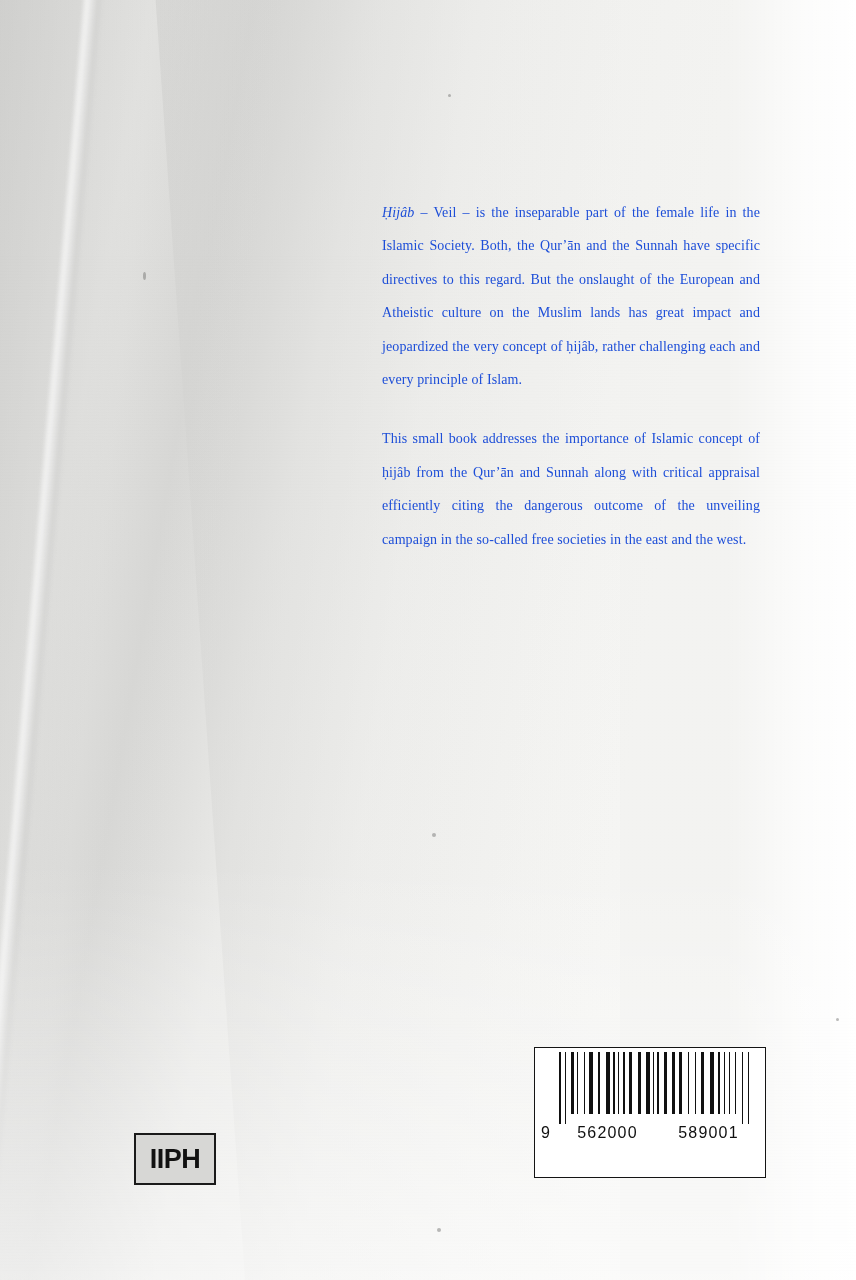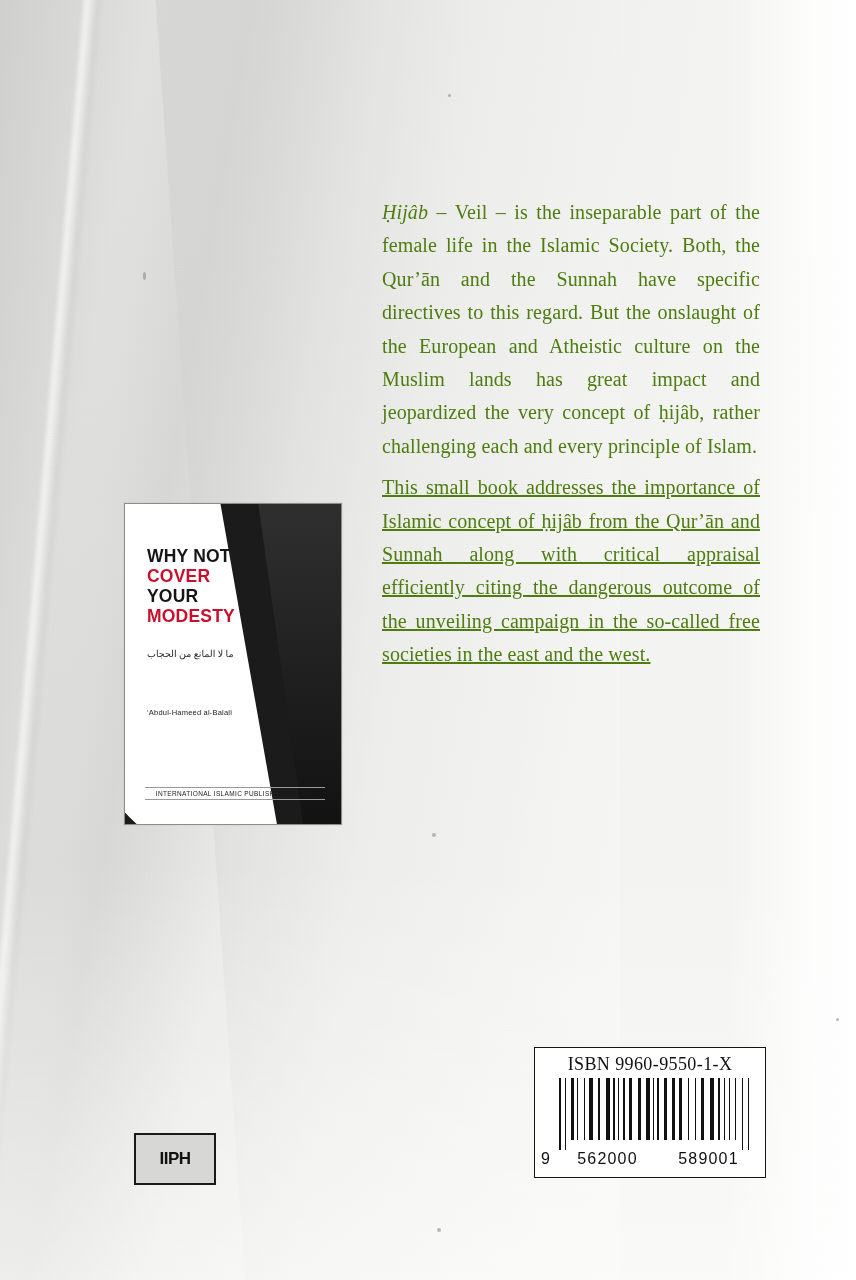--- a/index.html
+++ b/index.html
@@ -83,27 +83,27 @@
     border-radius: 50%;
   }
 
   
   .blurb {
     position: absolute;
     left: 382px;
     top: 196px;
     width: 378px;
     text-align: justify;
-    color: #4d7c0f;
-    font-size: 20px;
+    color: #1d4ed8;
+    font-size: 14px;
     line-height: 33.4px;
     letter-spacing: 0.1px;
   }
   .blurb p { margin: 0; }
-  .blurb p + p { margin-top: 8px; text-indent: 0; text-decoration: underline; }
+  .blurb p + p { margin-top: 26px; text-indent: 0; }
   .para2 { padding-left: 0; }
   .it { font-style: italic; }
 
   
   .cover {
     position: absolute;
     left: 124px;
     top: 503px;
     width: 216px;
     height: 320px;
@@ -196,21 +196,21 @@
     height: 48px;
     border: 2px solid #1a1a1a;
     background: #d7d7d5;
     display: flex;
     align-items: center;
     justify-content: center;
   }
   .logo-text {
     font-family: "Liberation Sans", sans-serif;
     font-weight: bold;
-    font-size: 17px;
+    font-size: 27px;
     letter-spacing: -0.5px;
     color: #111111;
   }
 
   
   .isbn-box {
     position: absolute;
     left: 534px;
     top: 1047px;
     width: 232px;
@@ -277,41 +277,26 @@
   <div class="bg-speck" style="left:432px;top:833px;width:4px;height:4px;"></div>
   <div class="bg-speck" style="left:448px;top:94px;width:3px;height:3px;"></div>
   <div class="bg-speck" style="left:836px;top:1018px;width:3px;height:3px;"></div>
   <div class="bg-speck" style="left:437px;top:1228px;width:4px;height:4px;"></div>
 
   <div class="blurb">
     <p><span class="it">Ḥijâb</span><span> – Veil – is the inseparable part of the female life in the Islamic Society. Both, the Qur’ān and the Sunnah have specific directives to this regard. But the onslaught of the European and Atheistic culture on the Muslim lands has great impact and jeopardized the very concept of ḥijâb, rather challenging each and every principle of Islam.</span></p>
     <p class="para2">This small book addresses the importance of Islamic concept of ḥijâb from the Qur’ān and Sunnah along with critical appraisal efficiently citing the dangerous outcome of the unveiling campaign in the so-called free societies in the east and the west.</p>
   </div>
 
-  <div class="cover">
-    <div class="cover-dark"></div>
-    <div class="cover-swoosh"></div>
-    <div class="cover-swoosh-white"></div>
-    <div class="cover-title">
-      <div>WHY NOT</div>
-      <div class="red">COVER</div>
-      <div>YOUR</div>
-      <div class="red">MODESTY</div>
-    </div>
-    <div class="cover-arabic">ما لا المانع من الحجاب</div>
-    <div class="cover-author">‘Abdul-Hameed al-Balali</div>
-    <div class="cover-publisher">INTERNATIONAL ISLAMIC PUBLISHING HOUSE</div>
-  </div>
 
   <div class="logo">
     <span class="logo-text">IIPH</span>
   </div>
 
   <div class="isbn-box">
-    <div class="isbn-text">ISBN 9960-9550-1-X</div>
     <div class="barcode-wrap">
       <div class="barcode" id="barcode-bars">
           <i style="width: 2px;"></i>
           <i style="width: 2px; background: transparent;"></i>
           <i style="width: 1px;"></i>
           <i style="width: 3px; background: transparent;"></i>
           <i class="short" style="width: 3px;"></i>
           <i style="width: 1px; background: transparent;"></i>
           <i class="short" style="width: 1px;"></i>
           <i style="width: 4px; background: transparent;"></i>

